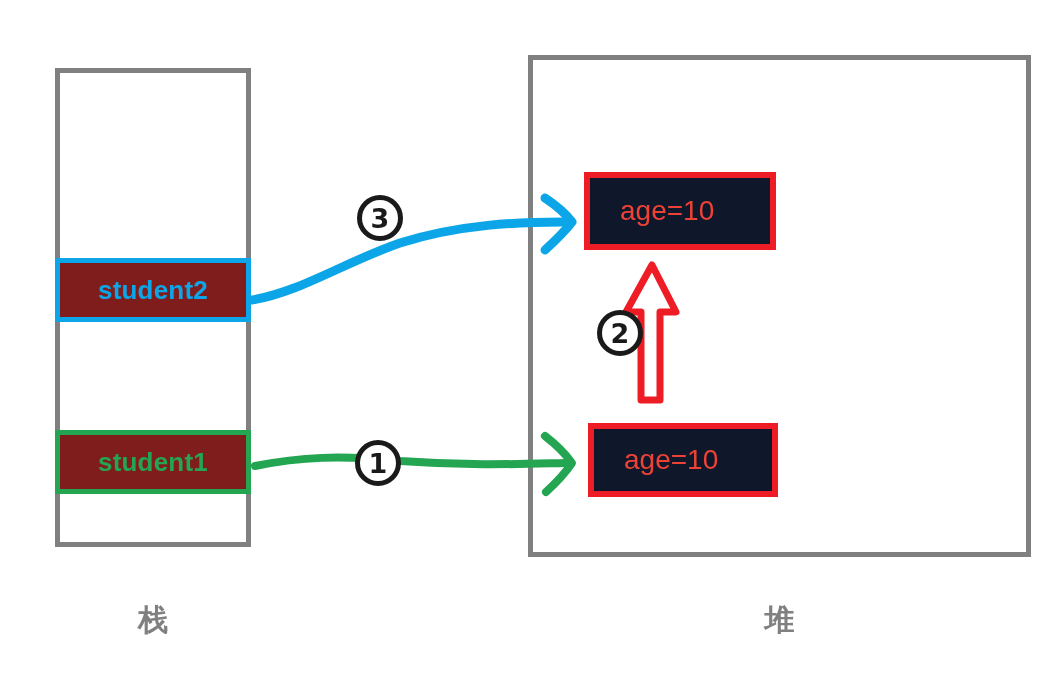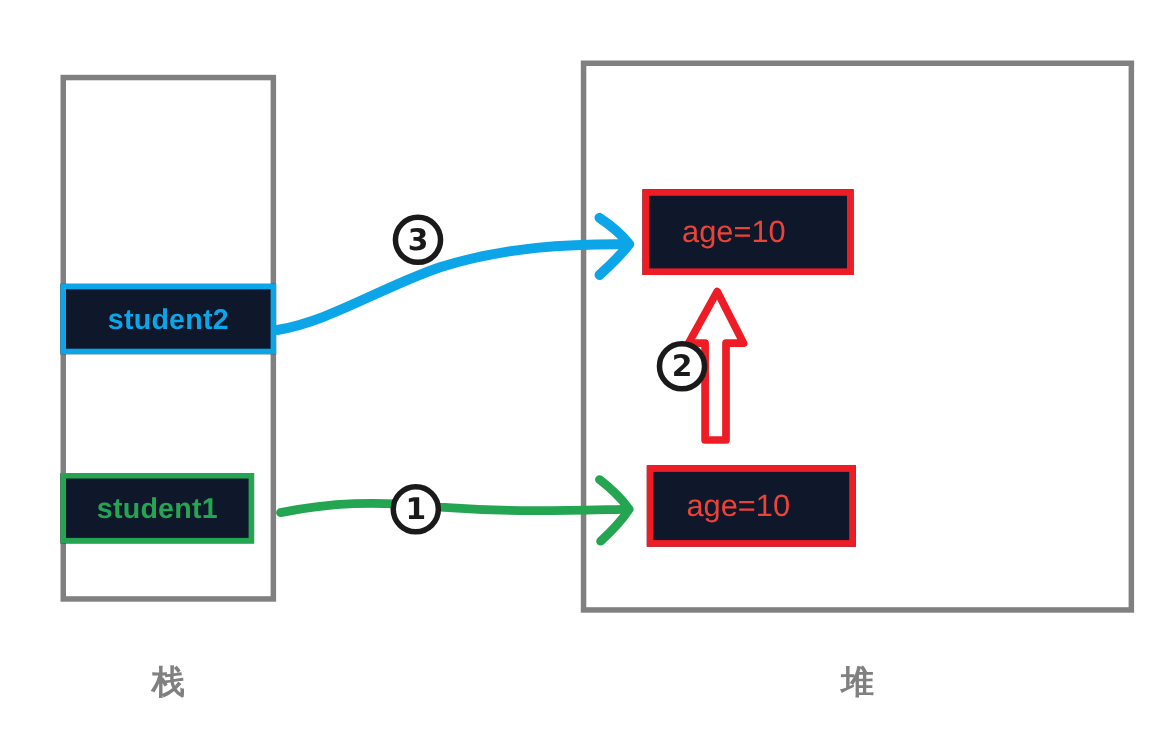--- a/index.html
+++ b/index.html
@@ -38,35 +38,35 @@
     text-align: center;
     white-space: nowrap;
   }
   #stack-caption { left: 55px;  top: 600px; width: 196px; }
   #heap-caption  { left: 528px; top: 600px; width: 503px; }
 
   
   .stack-slot {
     position: absolute;
     box-sizing: border-box;
-    background: #0f172a;
+    background: #7f1d1d;
     display: flex;
     align-items: center;
     justify-content: center;
     font-size: 26px;
     font-weight: bold;
     letter-spacing: 0.2px;
   }
   #slot-student2 {
     left: 55px; top: 258px; width: 196px; height: 64px;
     border: 5px solid #0CA6E8;
     color: #0CA6E8;
   }
   #slot-student1 {
-    left: 55px; top: 430px; width: 176px; height: 64px;
+    left: 55px; top: 430px; width: 196px; height: 64px;
     border: 5px solid #24A552;
     color: #24A552;
   }
 
   
   .heap-object {
     position: absolute;
     box-sizing: border-box;
     border: 6px solid #EE1C25;
     background: #0f172a;

